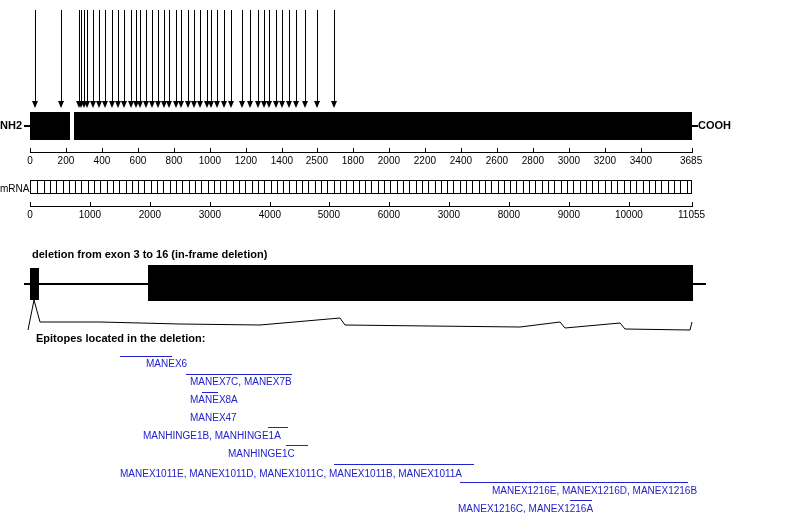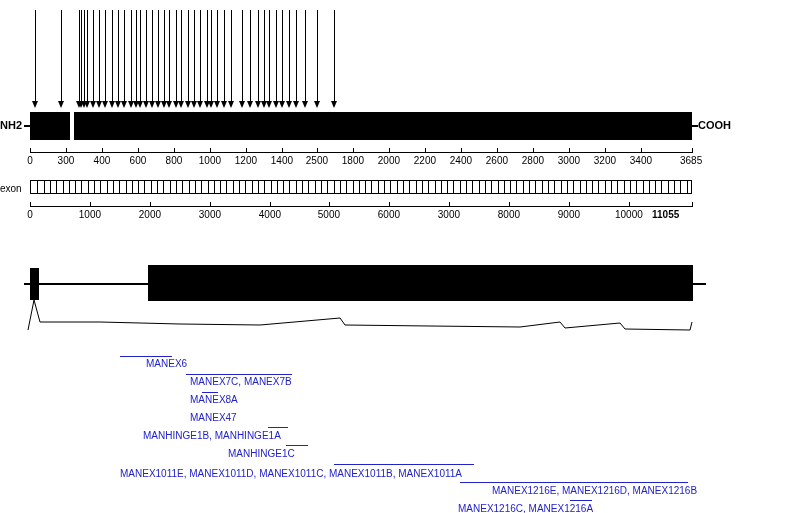--- a/index.html
+++ b/index.html
@@ -288,21 +288,21 @@
   <div class="protein-gap"></div>
   <div class="tail-right"></div>
   <div class="nh2-label">NH2</div>
   <div class="cooh-label">COOH</div>
 
   <div class="abs" id="protein-axis">
       <div class="axis-line" style="left: 30px; top: 152px; width: 662px;"></div>
       <div class="axis-tick" style="left: 30px; top: 148px; height: 5px;"></div>
       <div class="axis-label" style="top: 155px; left: 27.2px;">0</div>
       <div class="axis-tick" style="left: 66px; top: 148px; height: 5px;"></div>
-      <div class="axis-label" style="top: 155px; left: 57.6px;">300</div>
+      <div class="axis-label" style="top: 155px; left: 57.6px;">200</div>
       <div class="axis-tick" style="left: 102px; top: 148px; height: 5px;"></div>
       <div class="axis-label" style="top: 155px; left: 93.6px;">400</div>
       <div class="axis-tick" style="left: 138px; top: 148px; height: 5px;"></div>
       <div class="axis-label" style="top: 155px; left: 129.6px;">600</div>
       <div class="axis-tick" style="left: 174px; top: 148px; height: 5px;"></div>
       <div class="axis-label" style="top: 155px; left: 165.6px;">800</div>
       <div class="axis-tick" style="left: 210px; top: 148px; height: 5px;"></div>
       <div class="axis-label" style="top: 155px; left: 198.8px;">1000</div>
       <div class="axis-tick" style="left: 246px; top: 148px; height: 5px;"></div>
       <div class="axis-label" style="top: 155px; left: 234.8px;">1200</div>
@@ -325,21 +325,21 @@
       <div class="axis-tick" style="left: 569px; top: 148px; height: 5px;"></div>
       <div class="axis-label" style="top: 155px; left: 557.8px;">3000</div>
       <div class="axis-tick" style="left: 605px; top: 148px; height: 5px;"></div>
       <div class="axis-label" style="top: 155px; left: 593.8px;">3200</div>
       <div class="axis-tick" style="left: 641px; top: 148px; height: 5px;"></div>
       <div class="axis-label" style="top: 155px; left: 629.8px;">3400</div>
       <div class="axis-tick" style="left: 692px; top: 148px; height: 5px;"></div>
       <div class="axis-label" style="top: 155px; left: 680px;">3685</div>
     </div>
 
-  <div class="mrna-label">exon</div>
+  <div class="mrna-label">mRNA</div>
   <div class="mrna-bar" id="mrna-bar">
       <div class="mrna-tick" style="left: 6px;"></div>
       <div class="mrna-tick" style="left: 13px;"></div>
       <div class="mrna-tick" style="left: 19px;"></div>
       <div class="mrna-tick" style="left: 25px;"></div>
       <div class="mrna-tick" style="left: 32px;"></div>
       <div class="mrna-tick" style="left: 38px;"></div>
       <div class="mrna-tick" style="left: 44px;"></div>
       <div class="mrna-tick" style="left: 50px;"></div>
       <div class="mrna-tick" style="left: 57px;"></div>
@@ -457,31 +457,33 @@
       <div class="axis-label" style="top: 209px; left: 377.8px;">6000</div>
       <div class="axis-tick" style="left: 449px; top: 202px; height: 5px;"></div>
       <div class="axis-label" style="top: 209px; left: 437.8px;">3000</div>
       <div class="axis-tick" style="left: 509px; top: 202px; height: 5px;"></div>
       <div class="axis-label" style="top: 209px; left: 497.8px;">8000</div>
       <div class="axis-tick" style="left: 569px; top: 202px; height: 5px;"></div>
       <div class="axis-label" style="top: 209px; left: 557.8px;">9000</div>
       <div class="axis-tick" style="left: 629px; top: 202px; height: 5px;"></div>
       <div class="axis-label" style="top: 209px; left: 615px;">10000</div>
       <div class="axis-tick" style="left: 692px; top: 202px; height: 5px;"></div>
-      <div class="axis-label" style="top: 209px; left: 652px; font-weight: bold;">11055</div>
+      <div class="axis-label" style="top: 209px; left: 678px;">11055</div>
     </div>
 
+  <div class="del-title">deletion from exon 3 to 16 (in-frame deletion)</div>
   <div class="del-line"></div>
   <div class="del-block-small"></div>
   <div class="del-block-big"></div>
 
   <svg class="connector" width="812" height="513">
     <polyline points="28,330 34,300 40,322 100,322 180,324 260,325 340,318 345,325 430,326 520,327 560,322 565,328 620,323 625,329 690,330 692,322" fill="none" stroke="#000000" stroke-width="1"></polyline>
   </svg>
 
+  <div class="epitope-title">Epitopes located in the deletion:</div>
   <div class="abs" id="epitopes-layer">
       <div class="ep-bar" style="left: 120px; top: 356px; width: 52px;"></div>
       <div class="ep-label" style="left: 146px; top: 358px;">MANEX6</div>
       <div class="ep-bar" style="left: 186px; top: 374px; width: 106px;"></div>
       <div class="ep-label" style="left: 190px; top: 376px; text-align: center;">MANEX7C, MANEX7B</div>
       <div class="ep-bar" style="left: 202px; top: 392px; width: 16px;"></div>
       <div class="ep-label" style="left: 190px; top: 394px;">MANEX8A</div>
       <div class="ep-label" style="left: 190px; top: 412px;">MANEX47</div>
       <div class="ep-bar" style="left: 268px; top: 427px; width: 20px;"></div>
       <div class="ep-label" style="left: 143px; top: 430px;">MANHINGE1B, MANHINGE1A</div>

